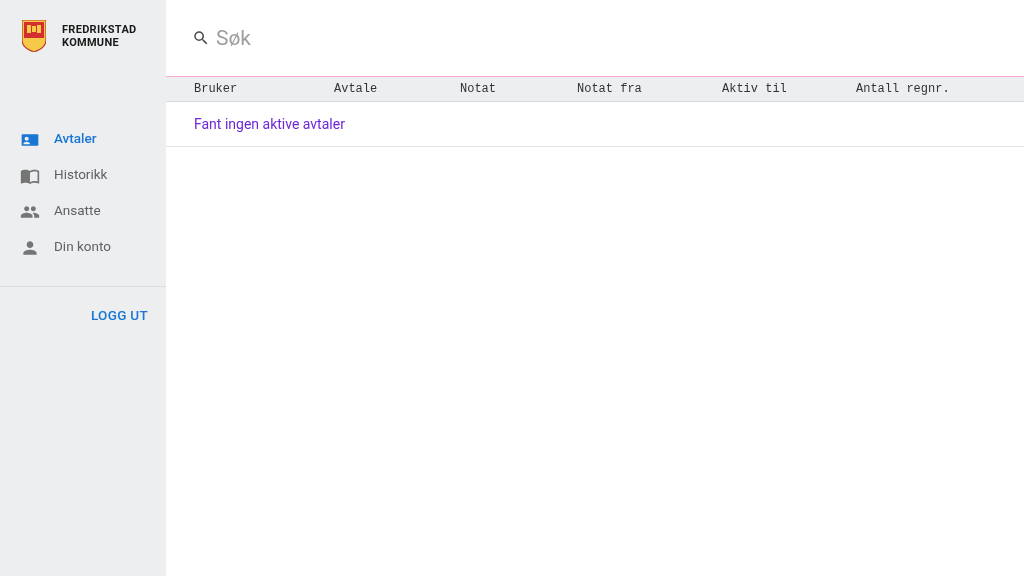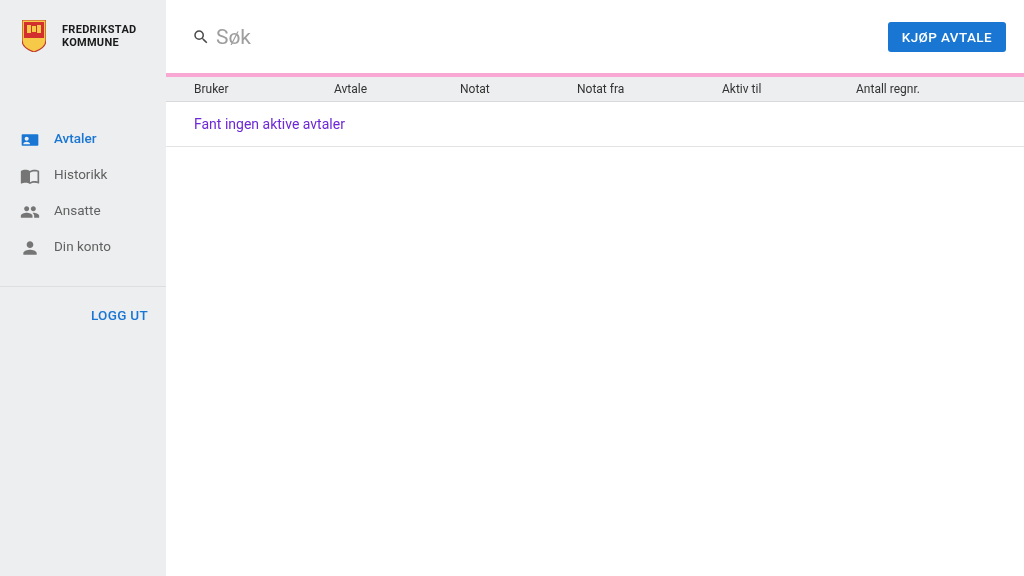--- a/index.html
+++ b/index.html
@@ -85,21 +85,21 @@
       display: flex;
       flex-direction: column;
       background: #ffffff;
     }
     .header-row {
       display: flex;
       align-items: center;
       justify-content: space-between;
       padding: 0 18px;
       height: 77px;
-      border-bottom: 4px solid #f9a8d4;
+      border-bottom: 1px solid #f9a8d4;
     }
     .search-container {
       display: flex;
       align-items: center;
       gap: 6px;
       flex: 1;
     }
     .search-icon {
       width: 18px;
       height: 18px;
@@ -135,20 +135,21 @@
       background: #eceef0;
       border-bottom: 1px solid #d7d9db;
       padding: 0 28px;
       height: 25px;
       align-items: center;
       font-size: 12px;
       color: #333;
     }
     .th {
       text-align: left;
+      font-family: Liberation Mono, monospace;
     }
     .th-bruker { width: 140px; }
     .th-avtale { width: 126px; }
     .th-notat { width: 117px; }
     .th-aktivfra { width: 145px; }
     .th-aktivtil { width: 134px; }
     .th-antall { flex: 1; }
     .empty-row {
       padding: 14px 28px;
       font-size: 14px;
@@ -208,21 +209,20 @@
 </aside>
 
 <main class="main">
   <div class="header-row">
     <div class="search-container">
       <svg class="search-icon" viewBox="0 0 24 24">
         <path d="M15.5 14h-.79l-.28-.27A6.471 6.471 0 0 0 16 9.5 6.5 6.5 0 1 0 9.5 16c1.61 0 3.09-.59 4.23-1.57l.27.28v.79l5 4.99L20.49 19l-4.99-5zm-6 0C7.01 14 5 11.99 5 9.5S7.01 5 9.5 5 14 7.01 14 9.5 11.99 14 9.5 14z"></path>
       </svg>
       <input class="search-input" type="text" placeholder="Søk" style="">
     </div>
-    <button class="buy-btn">KJØP AVTALE</button>
   </div>
 
   <div class="table-header">
     <div class="th th-bruker">Bruker</div>
     <div class="th th-avtale">Avtale</div>
     <div class="th th-notat">Notat</div>
     <div class="th th-aktivfra">Notat fra</div>
     <div class="th th-aktivtil">Aktiv til</div>
     <div class="th th-antall">Antall regnr.</div>
   </div>

